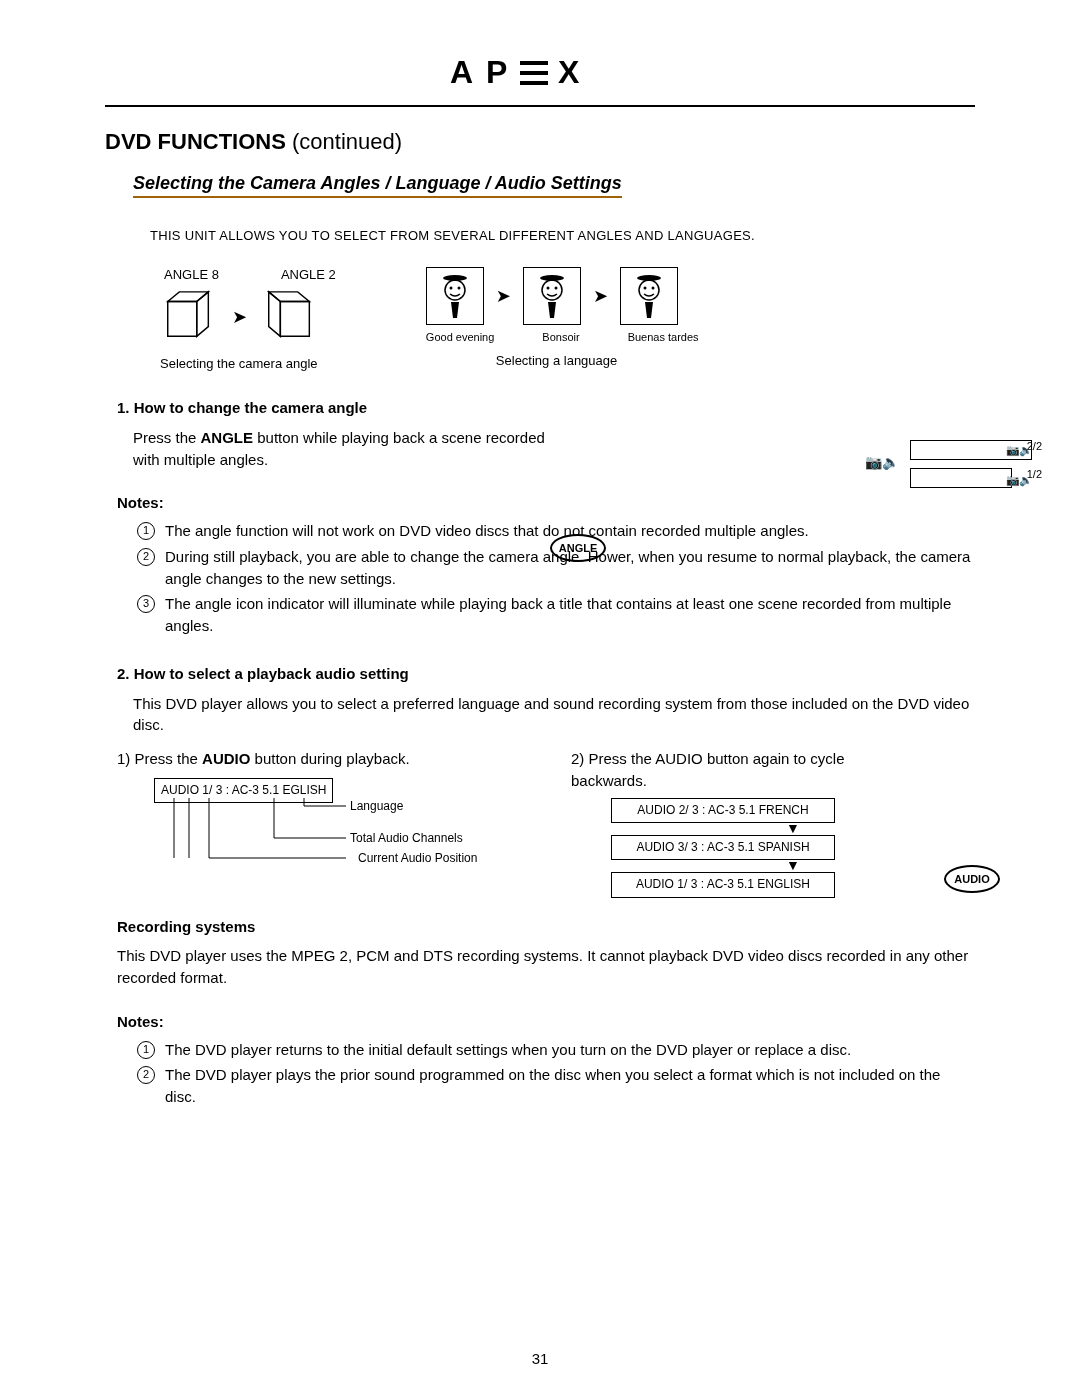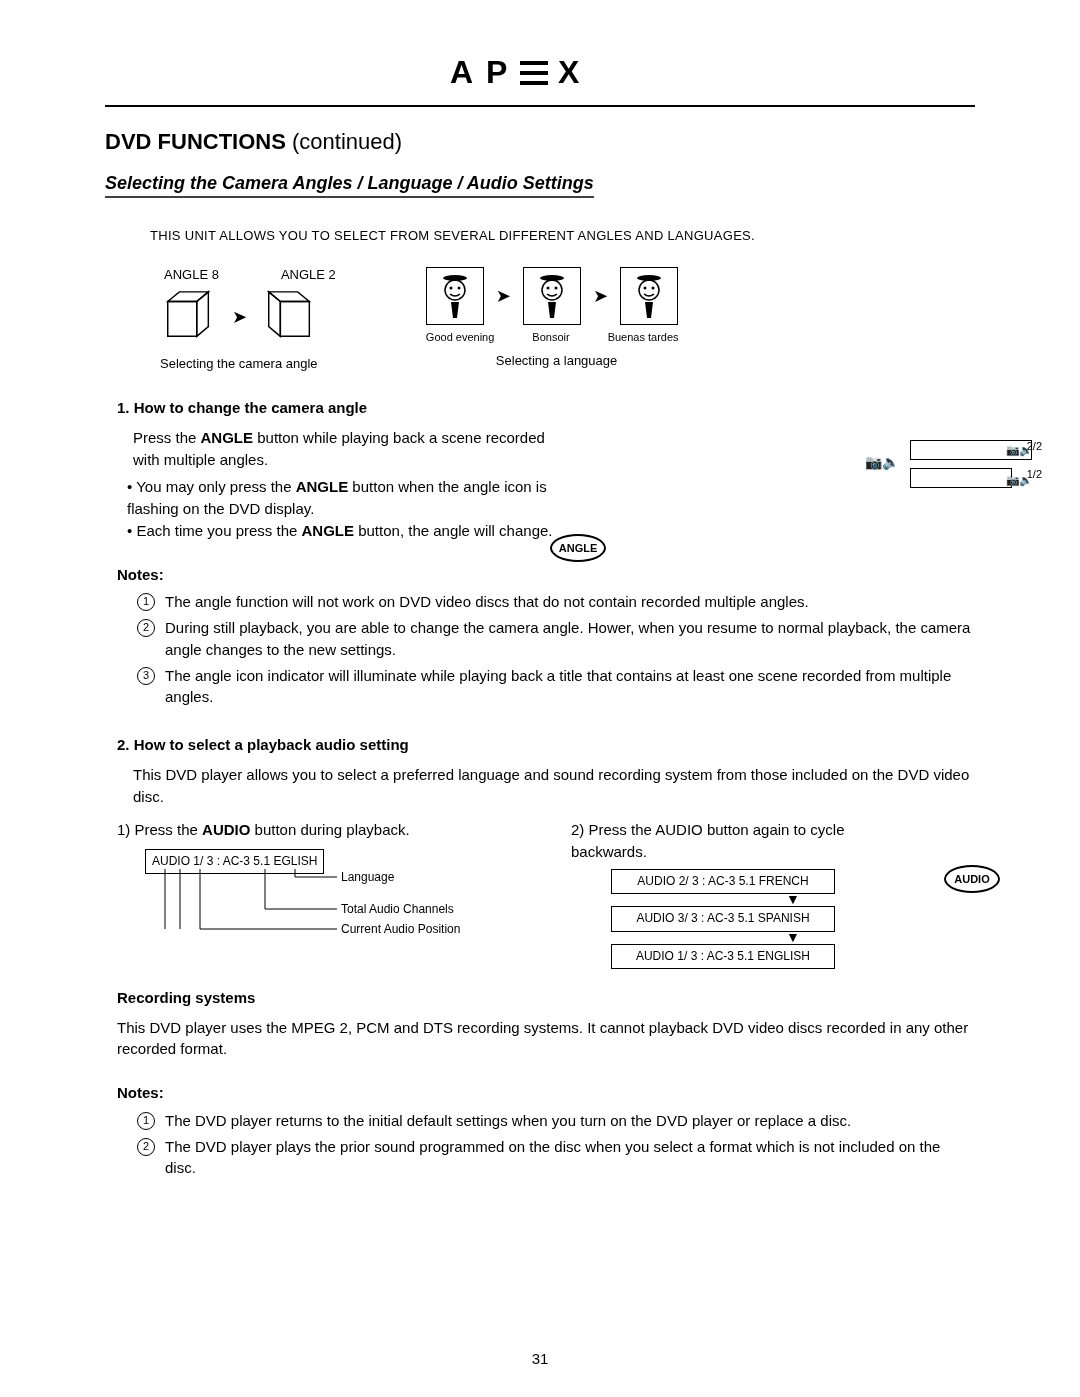--- a/index.html
+++ b/index.html
@@ -28,51 +28,52 @@
     border: none;
     border-top: 2px solid #000;
     margin: 6px 0 22px 0;
   }
   .h-section { font-size: 22px; font-weight: bold; margin-bottom: 18px; }
   .h-section .cont { font-weight: normal; }
   .subheading {
     font-size: 18px;
     font-weight: bold;
     font-style: italic;
-    border-bottom: 2px solid #404040;
+    border-bottom: 2px solid #a16207;
     display: inline-block;
     padding-bottom: 2px;
     margin-bottom: 30px;
+    margin-left: 28px;
   }
   .intro { font-size: 13px; margin-left: 45px; margin-bottom: 24px; letter-spacing: 0.3px; }
   .diagrams { display:flex; gap: 90px; margin-left: 55px; margin-bottom: 22px; align-items:flex-start;}
   .diag-col { text-align:left; }
   .diag-labels { display:flex; gap: 62px; font-size: 13px; margin-bottom: 6px; margin-left:4px;}
   .cubes { display:flex; align-items:center; gap: 14px; }
   .cube { width:58px; height:58px; }
   .arrow { font-size: 18px; color:#000; }
   .caption { font-size: 13px; margin-top: 10px; }
   .lang-row { display:flex; align-items:center; gap: 12px; }
   .lang-frame { width:56px; height:56px; border:1px solid #000; display:flex; align-items:center; justify-content:center; }
-  .lang-labels { display:flex; gap: 38px; font-size: 11px; margin-top: 6px; margin-left: 0px;}
+  .lang-labels { display:flex; gap: 48px; font-size: 11px; margin-top: 6px; margin-left: 0px;}
   .lang-caption { font-size: 13px; margin-top: 10px; margin-left: 70px; }
   .section-body { margin-left: 12px; font-size: 15px; line-height: 1.45; }
   .step-h { font-weight: bold; margin-top: 26px; margin-bottom: 8px; }
   .press-block { position: relative; }
   .indent1 { margin-left: 16px; }
   .bullets { list-style: none; padding:0; margin: 6px 0 0 10px; }
   .bullets li::before { content:"• "; }
   .notes-h { font-weight: bold; margin-top: 22px; margin-bottom: 6px; }
   .notes-list { margin-left: 20px; }
   .note-row { display:flex; gap:10px; margin-bottom:4px; }
   .circ { display:inline-flex; width:16px; height:16px; border:1px solid #000; border-radius:50%; align-items:center; justify-content:center; font-size:11px; flex-shrink:0; margin-top:2px;}
   .two-col { display:flex; gap: 50px; margin-top: 12px; }
   .col { flex:1; }
   .audiobox { border:1px solid #000; font-size:12px; padding:3px 6px; display:inline-block; margin-bottom:0; }
-  .audio-diag { position:relative; margin-top:8px; margin-left:28px; height:100px; }
+  .audio-diag { position:relative; margin-top:8px; margin-left:37px; height:100px; }
   .leader { font-size:12px; position:absolute; }
   .audio-cycle { margin-top:6px; margin-left:40px; }
   .audio-cycle .audiobox { display:block; width:210px; text-align:center; margin-bottom:0; }
   .darrow { text-align:center; font-size:14px; line-height:10px; height:12px; }
   .oval-btn { display:inline-flex; align-items:center; justify-content:center; border:2px solid #000; border-radius:50%; width:52px; height:24px; font-size:11px; font-weight:bold; }
   .angle-btn-pos { position:absolute; left:550px; top:534px; }
   .audio-btn-pos { position:absolute; right:80px; top:865px; }
   .page-num { position:absolute; bottom:30px; left:0; width:100%; text-align:center; font-size:15px; }
   .osd-ill { position:absolute; right:40px; top:440px; width:130px; height:60px; }
   .osd-ill .bar { border:1px solid #000; height:18px; position:absolute; }
@@ -168,28 +169,20 @@
       </div>
       <div class="lang-caption">Selecting a language</div>
     </div>
   </div>
 
   <div class="section-body">
     <div class="step-h">1. How to change the camera angle</div>
     <div class="indent1 press-block" style="max-width:440px;">
       <span>Press the </span><b>ANGLE</b><span> button while playing back a scene recorded with multiple angles.</span>
     </div>
-    <ul class="bullets">
-      <li style="max-width:450px;">
-        <span>You may only press the </span><b>ANGLE</b><span> button when the angle icon is flashing on the DVD display.</span>
-      </li>
-      <li>
-        <span>Each time you press the </span><b>ANGLE</b><span> button, the angle will change.</span>
-      </li>
-    </ul>
 
     <div class="notes-h">Notes:</div>
     <div class="notes-list">
       <div class="note-row">
           <span class="circ">1</span>
           <span>The angle function will not work on DVD video discs that do not contain recorded multiple angles.</span>
         </div>
       <div class="note-row">
           <span class="circ">2</span>
           <span>During still playback, you are able to change the camera angle. Hower, when you resume to normal playback, the camera angle changes to the new settings.</span>
@@ -212,21 +205,21 @@
           <div class="audiobox" style="position:absolute; left:0; top:0;">AUDIO 1/ 3 : AC-3 5.1 EGLISH</div>
           <svg width="300" height="100" style="position:absolute; left:0; top:0;">
             <path d="M150 20 L150 28 L192 28" stroke="#000" fill="none"></path>
             <path d="M120 20 L120 60 L192 60" stroke="#000" fill="none"></path>
             <path d="M55 20 L55 80 L192 80" stroke="#000" fill="none"></path>
             <path d="M20 20 L20 80" stroke="#000" fill="none"></path>
             <path d="M35 20 L35 80" stroke="#000" fill="none"></path>
           </svg>
           <span class="leader" style="left:196px; top:20px;">Language</span>
           <span class="leader" style="left:196px; top:52px;">Total Audio Channels</span>
-          <span class="leader" style="left:196px; top:72px;">Current Audio Position</span>
+          <span class="leader" style="left:204px; top:72px;">Current Audio Position</span>
         </div>
       </div>
       <div class="col">
         <div style="max-width:280px;">2) Press the AUDIO button again to cycle backwards.</div>
         <div class="audio-cycle">
           <div class="audiobox">AUDIO 2/ 3 : AC-3  5.1 FRENCH</div>
           <div class="darrow">▼</div>
           <div class="audiobox">AUDIO 3/ 3 : AC-3  5.1 SPANISH</div>
           <div class="darrow">▼</div>
           <div class="audiobox">AUDIO 1/ 3 : AC-3  5.1 ENGLISH</div>

